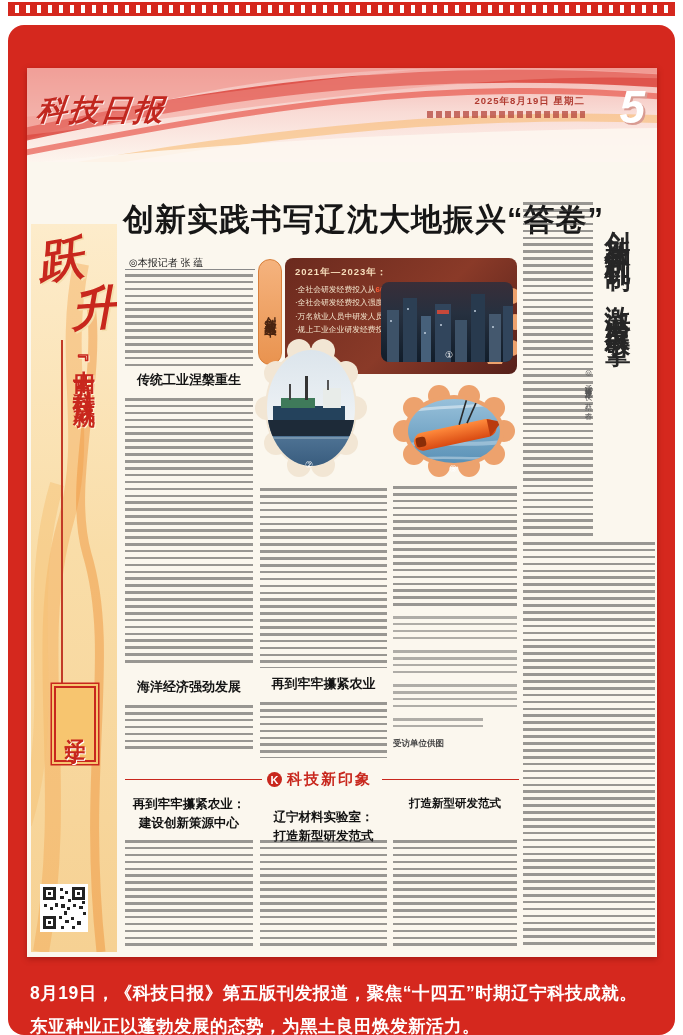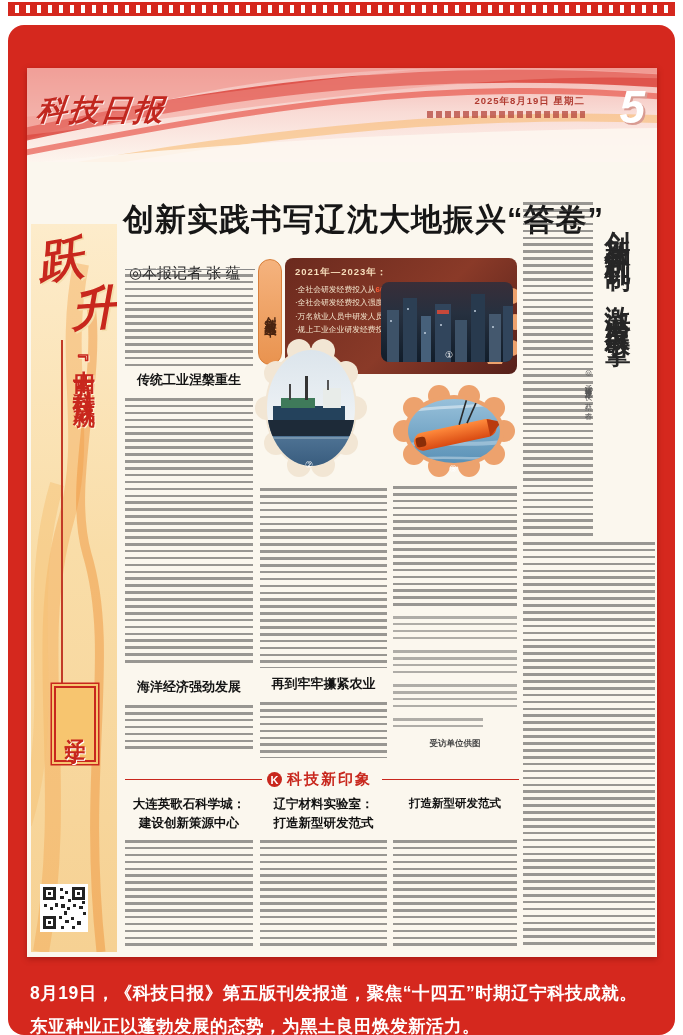--- a/index.html
+++ b/index.html
@@ -28,21 +28,21 @@
     color:#b03a30;text-align:center;letter-spacing:1px;}
   .dateline2{position:absolute;right:72px;top:43px;width:158px;height:7px;opacity:.75;
     background:repeating-linear-gradient(90deg,#b5463c 0 6px,transparent 6px 9px);}
   .pagenum{position:absolute;right:12px;top:12px;font-size:46px;font-weight:bold;font-style:italic;
     color:#ffffff;text-shadow:2px 2px 0 #d89b92;}
   
   .kicker{position:absolute;left:106px;top:102px;width:386px;font-size:9px;line-height:1.65;
     color:#6d4338;font-family:"Liberation Serif","DejaVu Serif",serif;font-style:italic;text-indent:28px;}
   .headline{position:absolute;left:96px;top:131px;width:396px;text-align:center;
     font-size:31px;font-weight:900;color:#161616;letter-spacing:1px;white-space:nowrap;}
-  .byline{position:absolute;left:102px;top:196px;font-size:15px;color:#222;}
+  .byline{position:absolute;left:102px;top:188px;font-size:10px;color:#222;}
   .byline-rule{position:absolute;left:98px;top:201px;width:130px;height:1px;background:#8a8a8a;}
   
   .sim{position:absolute;opacity:.52;
     background:repeating-linear-gradient(180deg,#3d3d3d 0 2.6px,transparent 2.6px 6.9px);}
   .sim-light{opacity:.4;}
   .sechead{position:absolute;font-size:13px;font-weight:900;color:#141414;text-align:center;white-space:nowrap;}
   
   .strip{position:absolute;left:4px;top:156px;width:86px;height:728px;overflow:hidden;
     background:linear-gradient(180deg,#fdeccb 0%,#f9dda8 45%,#f6d193 100%);}
   .strip svg{position:absolute;left:0;top:0;}
@@ -79,21 +79,21 @@
   .right-byline{position:absolute;left:556px;top:300px;height:170px;writing-mode:vertical-rl;
     text-orientation:upright;font-size:7.5px;color:#555;letter-spacing:1px;}
   
   .divider{position:absolute;left:98px;top:702px;width:394px;display:flex;align-items:center;color:#c8271d;}
   .divider .rule{flex:1;height:1.6px;background:#c8271d;}
   .klogo{width:15px;height:15px;border-radius:50%;background:#c8271d;color:#fff;font-size:11px;
     font-weight:900;display:flex;align-items:center;justify-content:center;margin:0 5px;}
   .divider .dtext{font-size:15px;font-weight:900;letter-spacing:2px;margin-right:10px;}
   .art-title{position:absolute;width:128px;text-align:center;font-size:12.5px;font-weight:900;
     color:#111;line-height:1.55;top:727px;}
-  .credits{position:absolute;left:366px;top:670px;width:124px;text-align:center;
+  .credits{position:absolute;left:366px;top:670px;width:124px;text-align:left;
     font-size:8.5px;font-weight:bold;color:#444;}
   
   .caption{position:absolute;left:22px;top:952px;width:616px;color:#ffffff;
     font-size:17.5px;font-weight:bold;line-height:1.9;letter-spacing:.5px;}
 </style>
 </head>
 <body>
 
 <div class="perf">
   <div class="perf-inner"></div>
@@ -347,26 +347,26 @@
     <div class="sim" style="left:496px;top:474px;width:132px;height:406px;"></div>
 
     <div class="divider">
       <div class="rule"></div>
       <div class="klogo">K</div>
       <div class="dtext">科技新印象</div>
       <div class="rule"></div>
     </div>
 
     <div class="art-title" style="left:98px;">
-      <div>大连英歌石科学城：</div>
+      <div>再到牢牢攥紧农业：</div>
       <div>建设创新策源中心</div>
     </div>
     <div class="sim" style="left:98px;top:772px;width:128px;height:108px;"></div>
 
-    <div class="art-title" style="left:233px;width:127px;">
+    <div class="art-title" style="left:233px;width:127px;margin-top:13px;">
       <div>辽宁材料实验室：</div>
       <div>打造新型研发范式</div>
     </div>
     <div class="sim" style="left:233px;top:772px;width:127px;height:108px;"></div>
 
     <div class="art-title" style="left:366px;width:124px;font-size:11.5px;">
       <div>打造新型研发范式</div>
     </div>
     <div class="sim" style="left:366px;top:772px;width:124px;height:108px;"></div>
 

